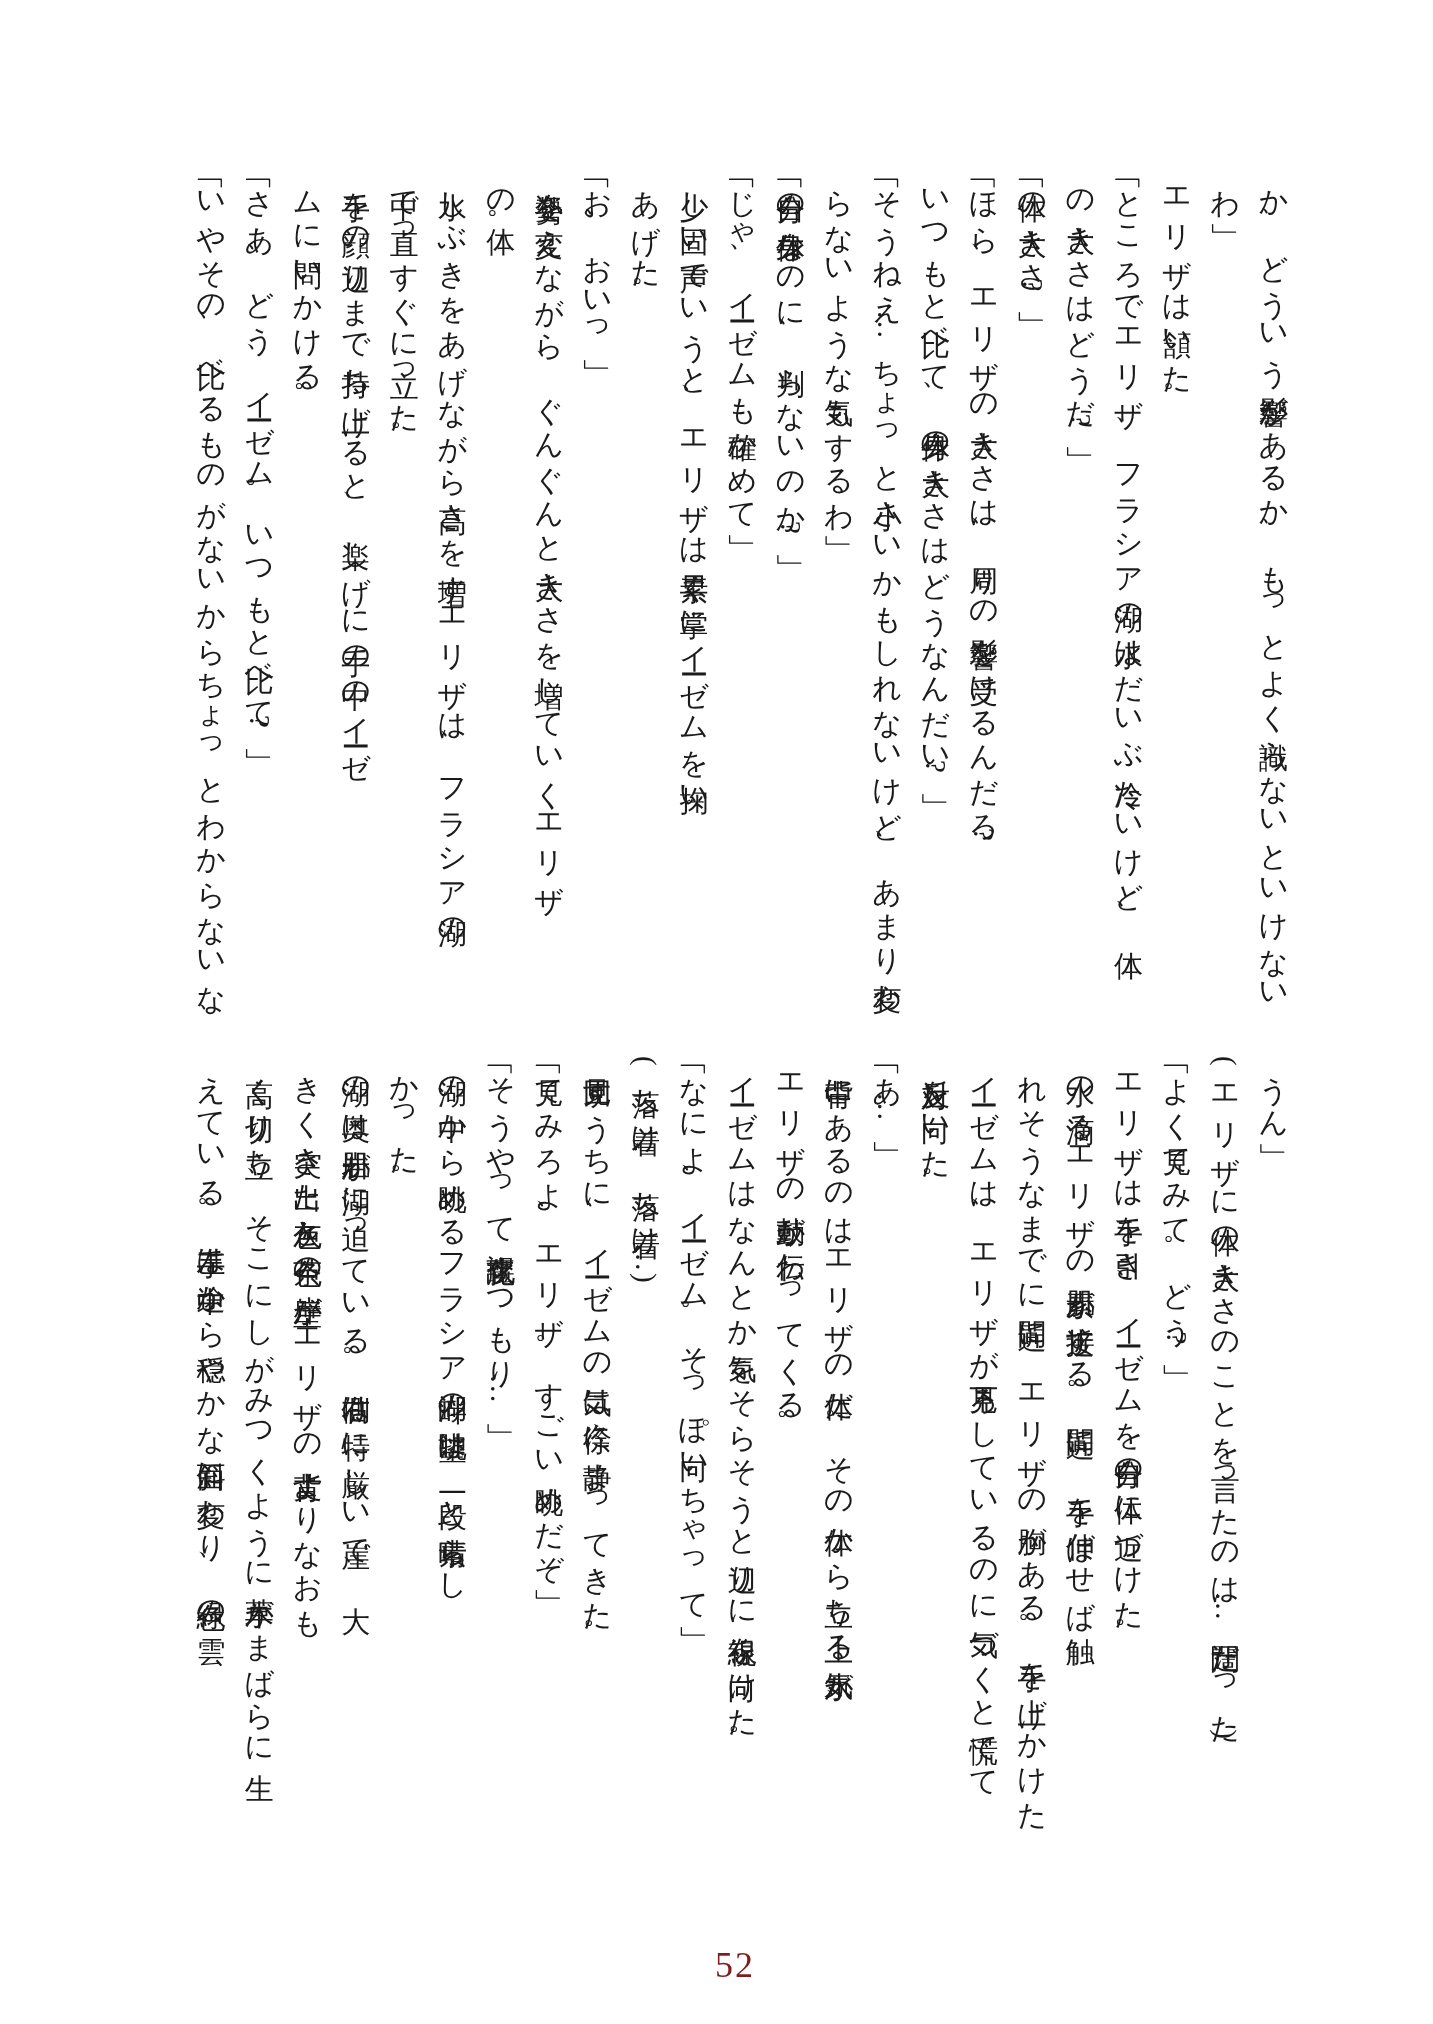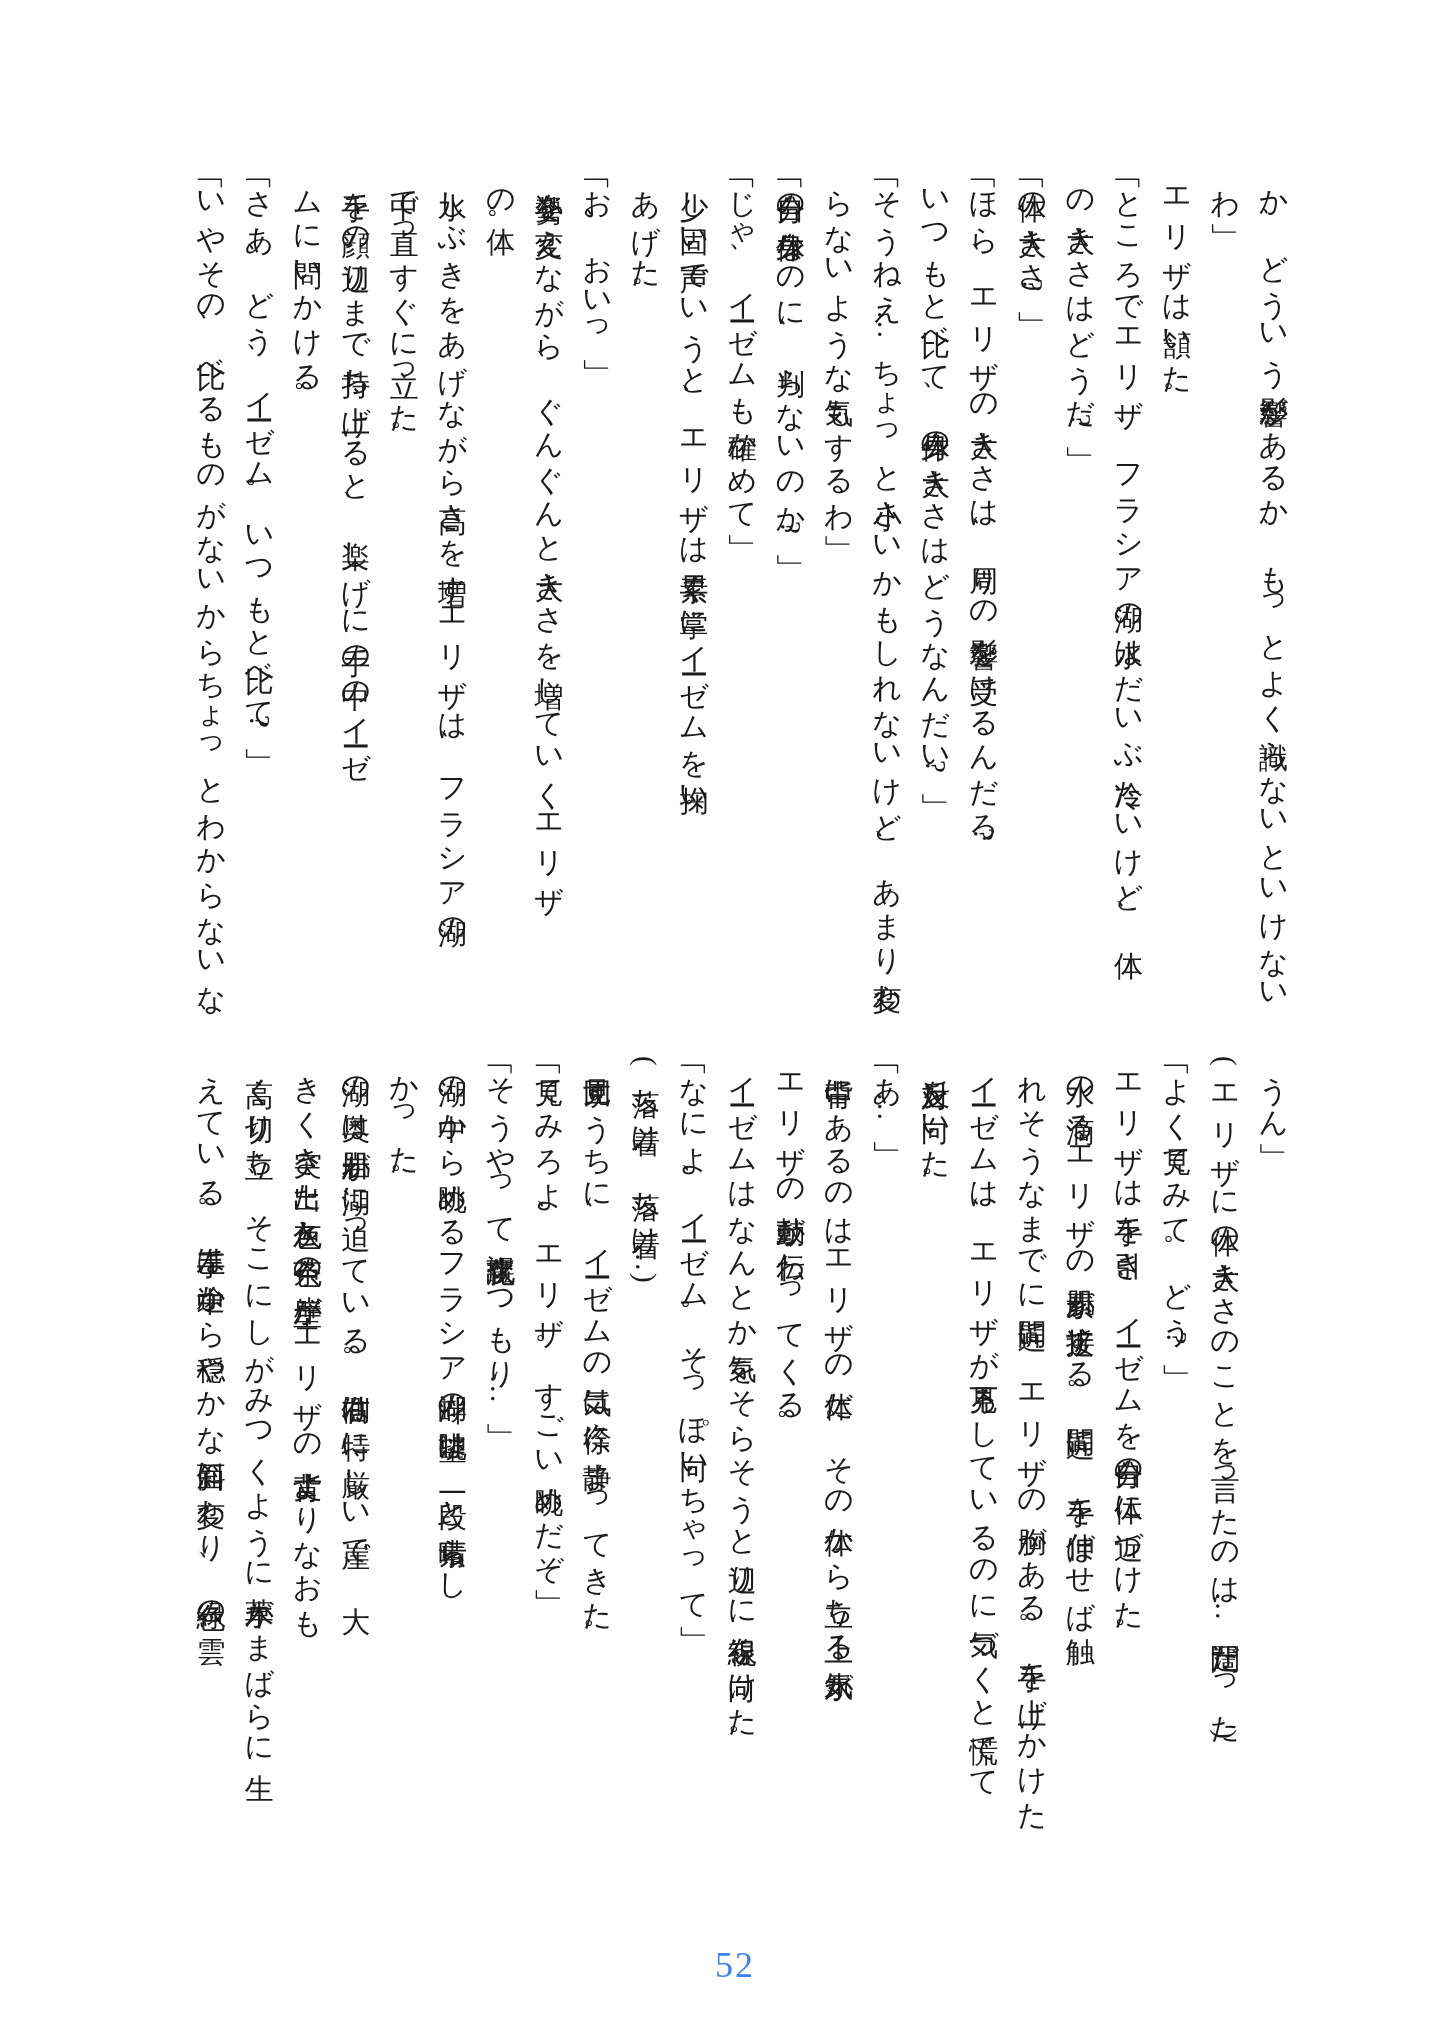--- a/index.html
+++ b/index.html
@@ -34,21 +34,21 @@
     white-space: nowrap;
   }
   #band-top { top: 170px; }
   #band-bottom { top: 1056px; }
   .page-number {
     position: absolute;
     top: 1944px;
     left: 735px;
     transform: translateX(-50%);
     font-size: 36px;
-    color: #3b82f6;
+    color: #7f1d1d;
     letter-spacing: 2px;
   }
 </style>
 </head>
 <body>
 
 <div class="page">
 
   <div class="band" id="band-top">
       <div class="line">か、どういう影響があるか、もっとよく識らないといけない</div>

